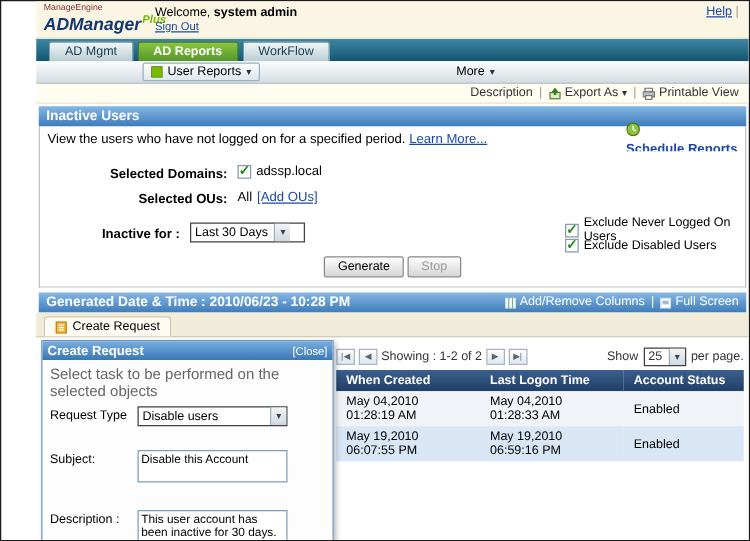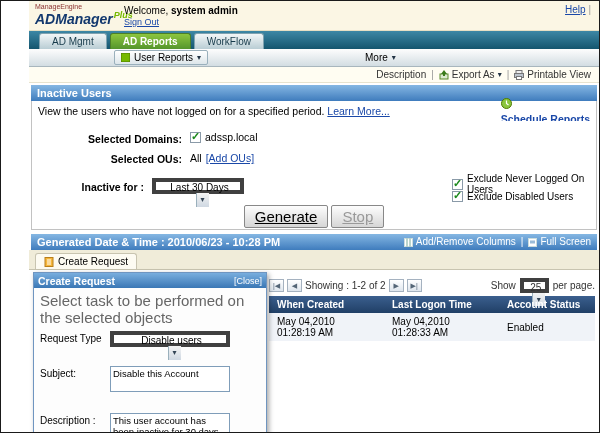--- a/index.html
+++ b/index.html
@@ -41,23 +41,23 @@
 
   
   .panel { border:1px solid #c2c2c2; margin:0 2px; border-top:none; }
   .desc-row { display:flex; align-items:center; padding:3px 6px; height:20px; font-size:10.5px; }
   .desc-right { margin-left:auto; display:inline-flex; align-items:flex-start; gap:4px; font-weight:bold;flex-direction:column; }
   .form-area { position:relative; height:108px; background:#fff; }
   .flabel { position:absolute; font-weight:bold; font-size:10.5px; text-align:right; }
   .fval { position:absolute; font-size:10.5px; display:inline-flex; align-items:center; gap:4px; }
   .checkbox { width:11px; height:11px; border:1px solid #8a9aa8; background:#fff; display:inline-block; position:relative; cursor:pointer; flex:0 0 auto; }
   .checkbox .check { color:#1e8a1e; font-size:11px; font-weight:bold; position:absolute; top:-3px; left:0; }
-  .selectbox { display:inline-flex; align-items:center; border:4px solid #404040; background:#fff; height:16px; font-size:10px; padding-left:3px; cursor:pointer;flex-direction:column; }
+  .selectbox { display:inline-flex; align-items:center; border:1px solid #404040; background:#fff; height:16px; font-size:10px; padding-left:3px; cursor:pointer; }
   .selectbox .sel-arrow { width:13px; height:14px; margin-left:5px; background:linear-gradient(#f4f4f4,#cfd8e2); border-left:1px solid #9ab0bc; text-align:center; font-size:8px; line-height:14px; color:#345; }
-  .btn { display:inline-block; border:1px solid #888; border-radius:2px; background:linear-gradient(#fdfdfd,#d6d6d6); padding:2px 10px; font-size:15px; cursor:pointer;text-decoration:underline; }
+  .btn { display:inline-block; border:1px solid #888; border-radius:2px; background:linear-gradient(#fdfdfd,#d6d6d6); padding:2px 10px; font-size:10px; cursor:pointer; }
   .btn.disabled { color:#999; }
   .gen-row { position:absolute; left:0; right:0; top:84px; text-align:center; }
 
   
   .create-strip { height:20px; background:#f0ecd9; border-bottom:1px solid #c8c4b0; display:flex; align-items:flex-end; padding-left:6px; }
   .create-tab { background:#fdfbf2; border:1px solid #c8c4b0; border-bottom:none; border-radius:3px 3px 0 0; padding:2px 8px; font-size:10px; display:inline-flex; align-items:center; gap:4px; cursor:pointer; }
 
   
   .bottom { position:relative; height:163px; background:#fff; }
   .results { position:absolute; left:240px; right:4px; top:6px; }
@@ -68,21 +68,21 @@
   table.results-table th { background:linear-gradient(#3b5f8e,#203f66); color:#fff; font-weight:bold; text-align:left; padding:3px 8px; height:17px; cursor:pointer; }
   table.results-table td { padding:3px 8px; height:16px; }
   tr.row-odd  { background:#f0f3f8; }
   tr.row-even { background:#d9e6f5; }
 
   
   .dialog { position:absolute; left:4px; top:2px; width:234px; background:#fdfdfd; border:1px solid #6f95c0; box-shadow:2px 2px 5px rgba(0,0,0,0.35); }
   .dialog-header { height:15px; background:linear-gradient(#79aede,#3a77b5); color:#fff; display:flex; align-items:center; padding:0 4px; font-size:10.5px; font-weight:bold; }
   .dialog-close { margin-left:auto; font-weight:normal; font-size:9px; color:#fff; cursor:pointer; }
   .dialog-body { padding:4px 6px 6px; }
-  .dlg-instruction { font-size:15px; color:#666; margin-bottom:5px; }
+  .dlg-instruction { font-size:12px; color:#666; margin-bottom:5px; }
   .dlg-row { display:flex; margin-bottom:19px; }
   .dlg-label { width:70px; font-size:10px; padding-top:2px; flex:0 0 auto; }
   .dlg-ctrl { flex:1; }
   .dlg-select { width:120px; }
   .dialog textarea { width:120px; border:1px solid #7f9db9; font-family:"Liberation Sans", sans-serif; font-size:9.5px; resize:none; padding:1px 2px; }
   .ta-subject { height:26px; }
   .ta-desc { height:50px; }
   .dlg-note { font-size:8px; color:#666; white-space:nowrap; overflow:hidden; margin:2px 0 4px; }
   .dlg-send-row { text-align:center; }
 </style>
@@ -262,20 +262,25 @@
             <th style="width:115px;">Last Logon Time</th>
             <th>Account Status</th>
           </tr>
         </thead>
         <tbody>
           <tr class="row-odd">
             <td>May 04,2010 01:28:19 AM</td>
             <td>May 04,2010 01:28:33 AM</td>
             <td>Enabled</td>
           </tr>
+          <tr class="row-even">
+            <td>May 19,2010 06:07:55 PM</td>
+            <td>May 19,2010 06:59:16 PM</td>
+            <td>Enabled</td>
+          </tr>
         </tbody>
       </table>
     </div>
 
     <div class="dialog">
       <div class="dialog-header">
         <span>Create Request</span>
         <span class="dialog-close">[Close]</span>
       </div>
       <div class="dialog-body">

